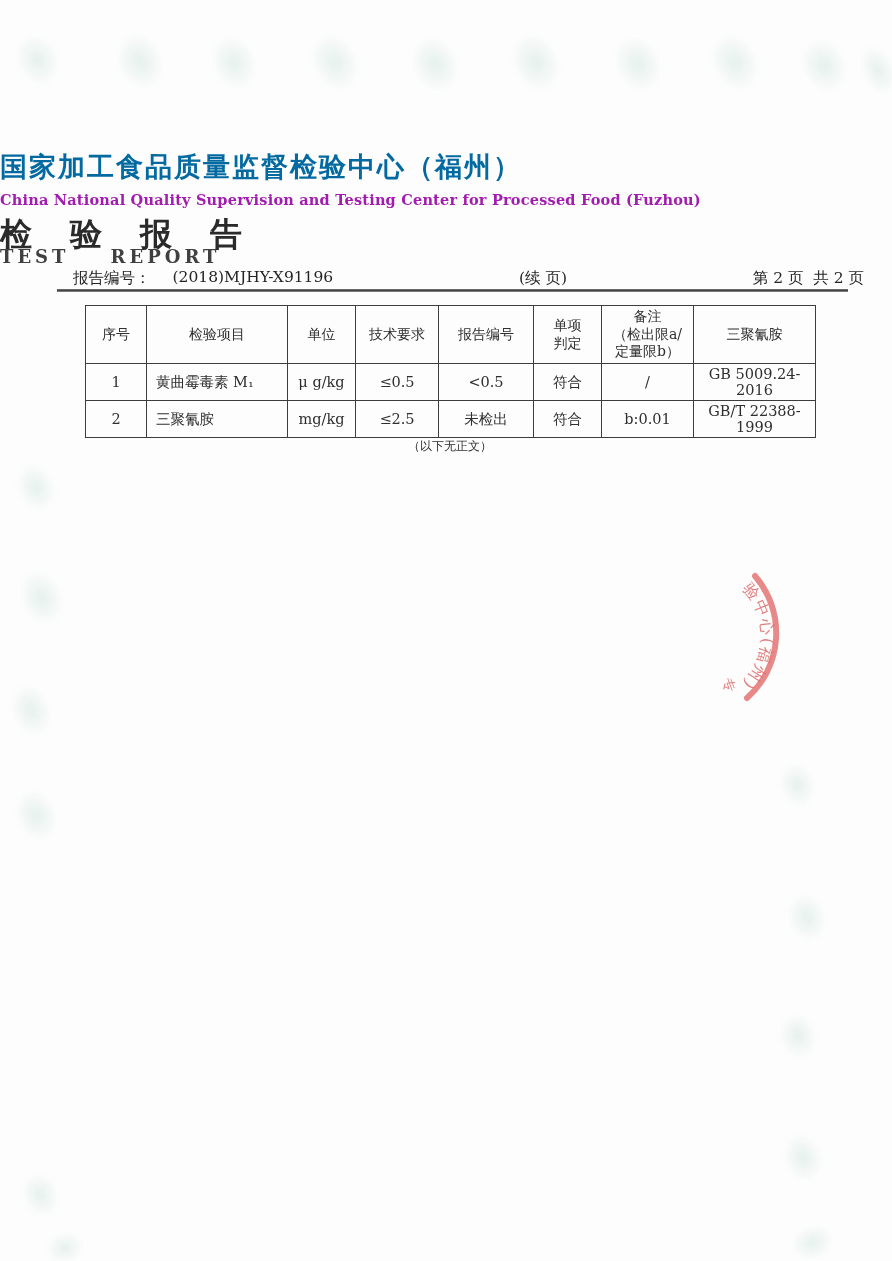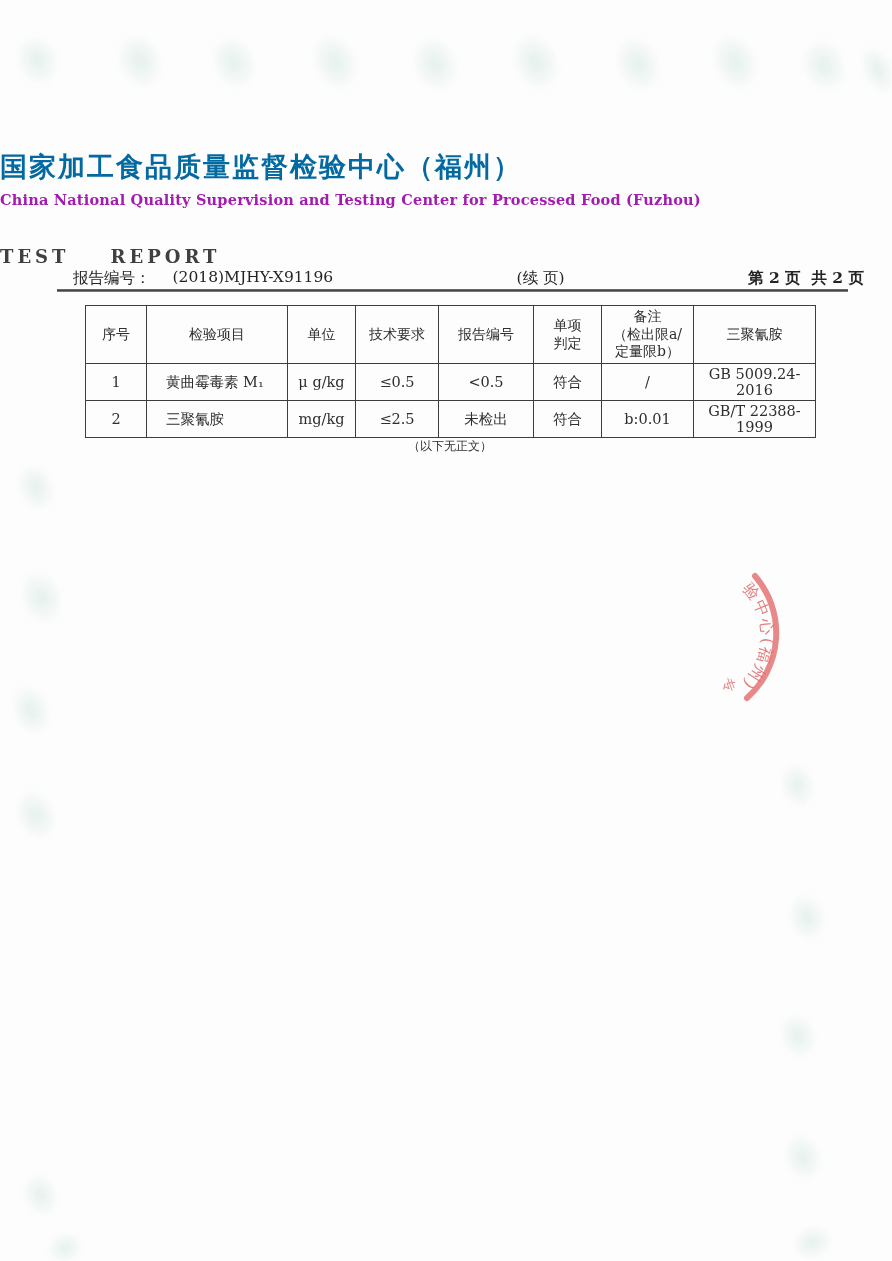--- a/index.html
+++ b/index.html
@@ -39,21 +39,21 @@
     font-size: 18px; font-weight: bold; letter-spacing: 4px; color: #404040;
     white-space: pre;
   }
 
   .meta-row {
     position: absolute; top: 268px; left: 57px; width: 791px;
     display: flex; justify-content: space-between; align-items: baseline;
     font-size: 15.5px; color: #242424; margin-left: 16px;
   }
   .meta-left { display: flex; gap: 22px; }
-  .page-indicator { white-space: pre; font-weight: bold; }
+  .page-indicator { white-space: pre; }
 
   .rule {
     position: absolute; top: 289px; left: 57px; width: 791px; height: 3px;
     background: linear-gradient(#7a7a7a, #3f3f3f 55%, #9a9a9a);
   }
 
   table.report-table {
     position: absolute; top: 305px; left: 85px;
     width: 730px;
     border-collapse: collapse; table-layout: fixed;
@@ -62,21 +62,21 @@
   .report-table td, .report-table th {
     border: 1.6px solid #3d3d3d;
     text-align: center; vertical-align: middle;
     font-weight: normal;
     padding: 2px 3px;
     overflow: hidden;
   }
   .report-table thead tr { height: 58px; }
   .report-table tbody tr { height: 35px; }
   .report-table th { white-space: pre-line; line-height: 1.25; font-size: 14px; }
-  .report-table td.item-name { text-align: left; padding-left: 19px; }
+  .report-table td.item-name { text-align: left; padding-left: 9px; }
 
   .end-note {
     position: absolute; top: 438px; left: 85px; width: 730px;
     text-align: center; font-size: 12px; color: #2e2e2e;
   }
 
   .seal { position: absolute; left: 640px; top: 548px; width: 180px; height: 170px; pointer-events: none; }
 </style>
 </head>
 <body>
@@ -102,20 +102,21 @@
   <div class="smudge" style="left:40px;top:1228px;width:50px;height:40px;transform:rotate(-20deg)"></div>
 
   <div class="smudge" style="left:775px;top:755px;width:45px;height:60px;transform:rotate(-18deg)"></div>
   <div class="smudge" style="left:782px;top:885px;width:50px;height:65px;transform:rotate(-18deg)"></div>
   <div class="smudge" style="left:774px;top:1005px;width:48px;height:62px;transform:rotate(-18deg)"></div>
   <div class="smudge" style="left:778px;top:1125px;width:50px;height:65px;transform:rotate(-18deg)"></div>
   <div class="smudge" style="left:785px;top:1220px;width:55px;height:45px;transform:rotate(-18deg)"></div>
 
   <div class="org-cn">国家加工食品质量监督检验中心（福州）</div>
   <div class="org-en">China National Quality Supervision and Testing Center for Processed Food (Fuzhou)</div>
+  <div class="report-title-cn">检　验　报　告</div>
   <div class="report-title-en">TEST    REPORT</div>
 
   <div class="meta-row">
     <div class="meta-left">
       <span>报告编号：</span>
       <span>(2018)MJHY-X91196</span>
     </div>
     <div>(续 页)</div>
     <div class="page-indicator">第 2 页  共 2 页</div>
   </div>

